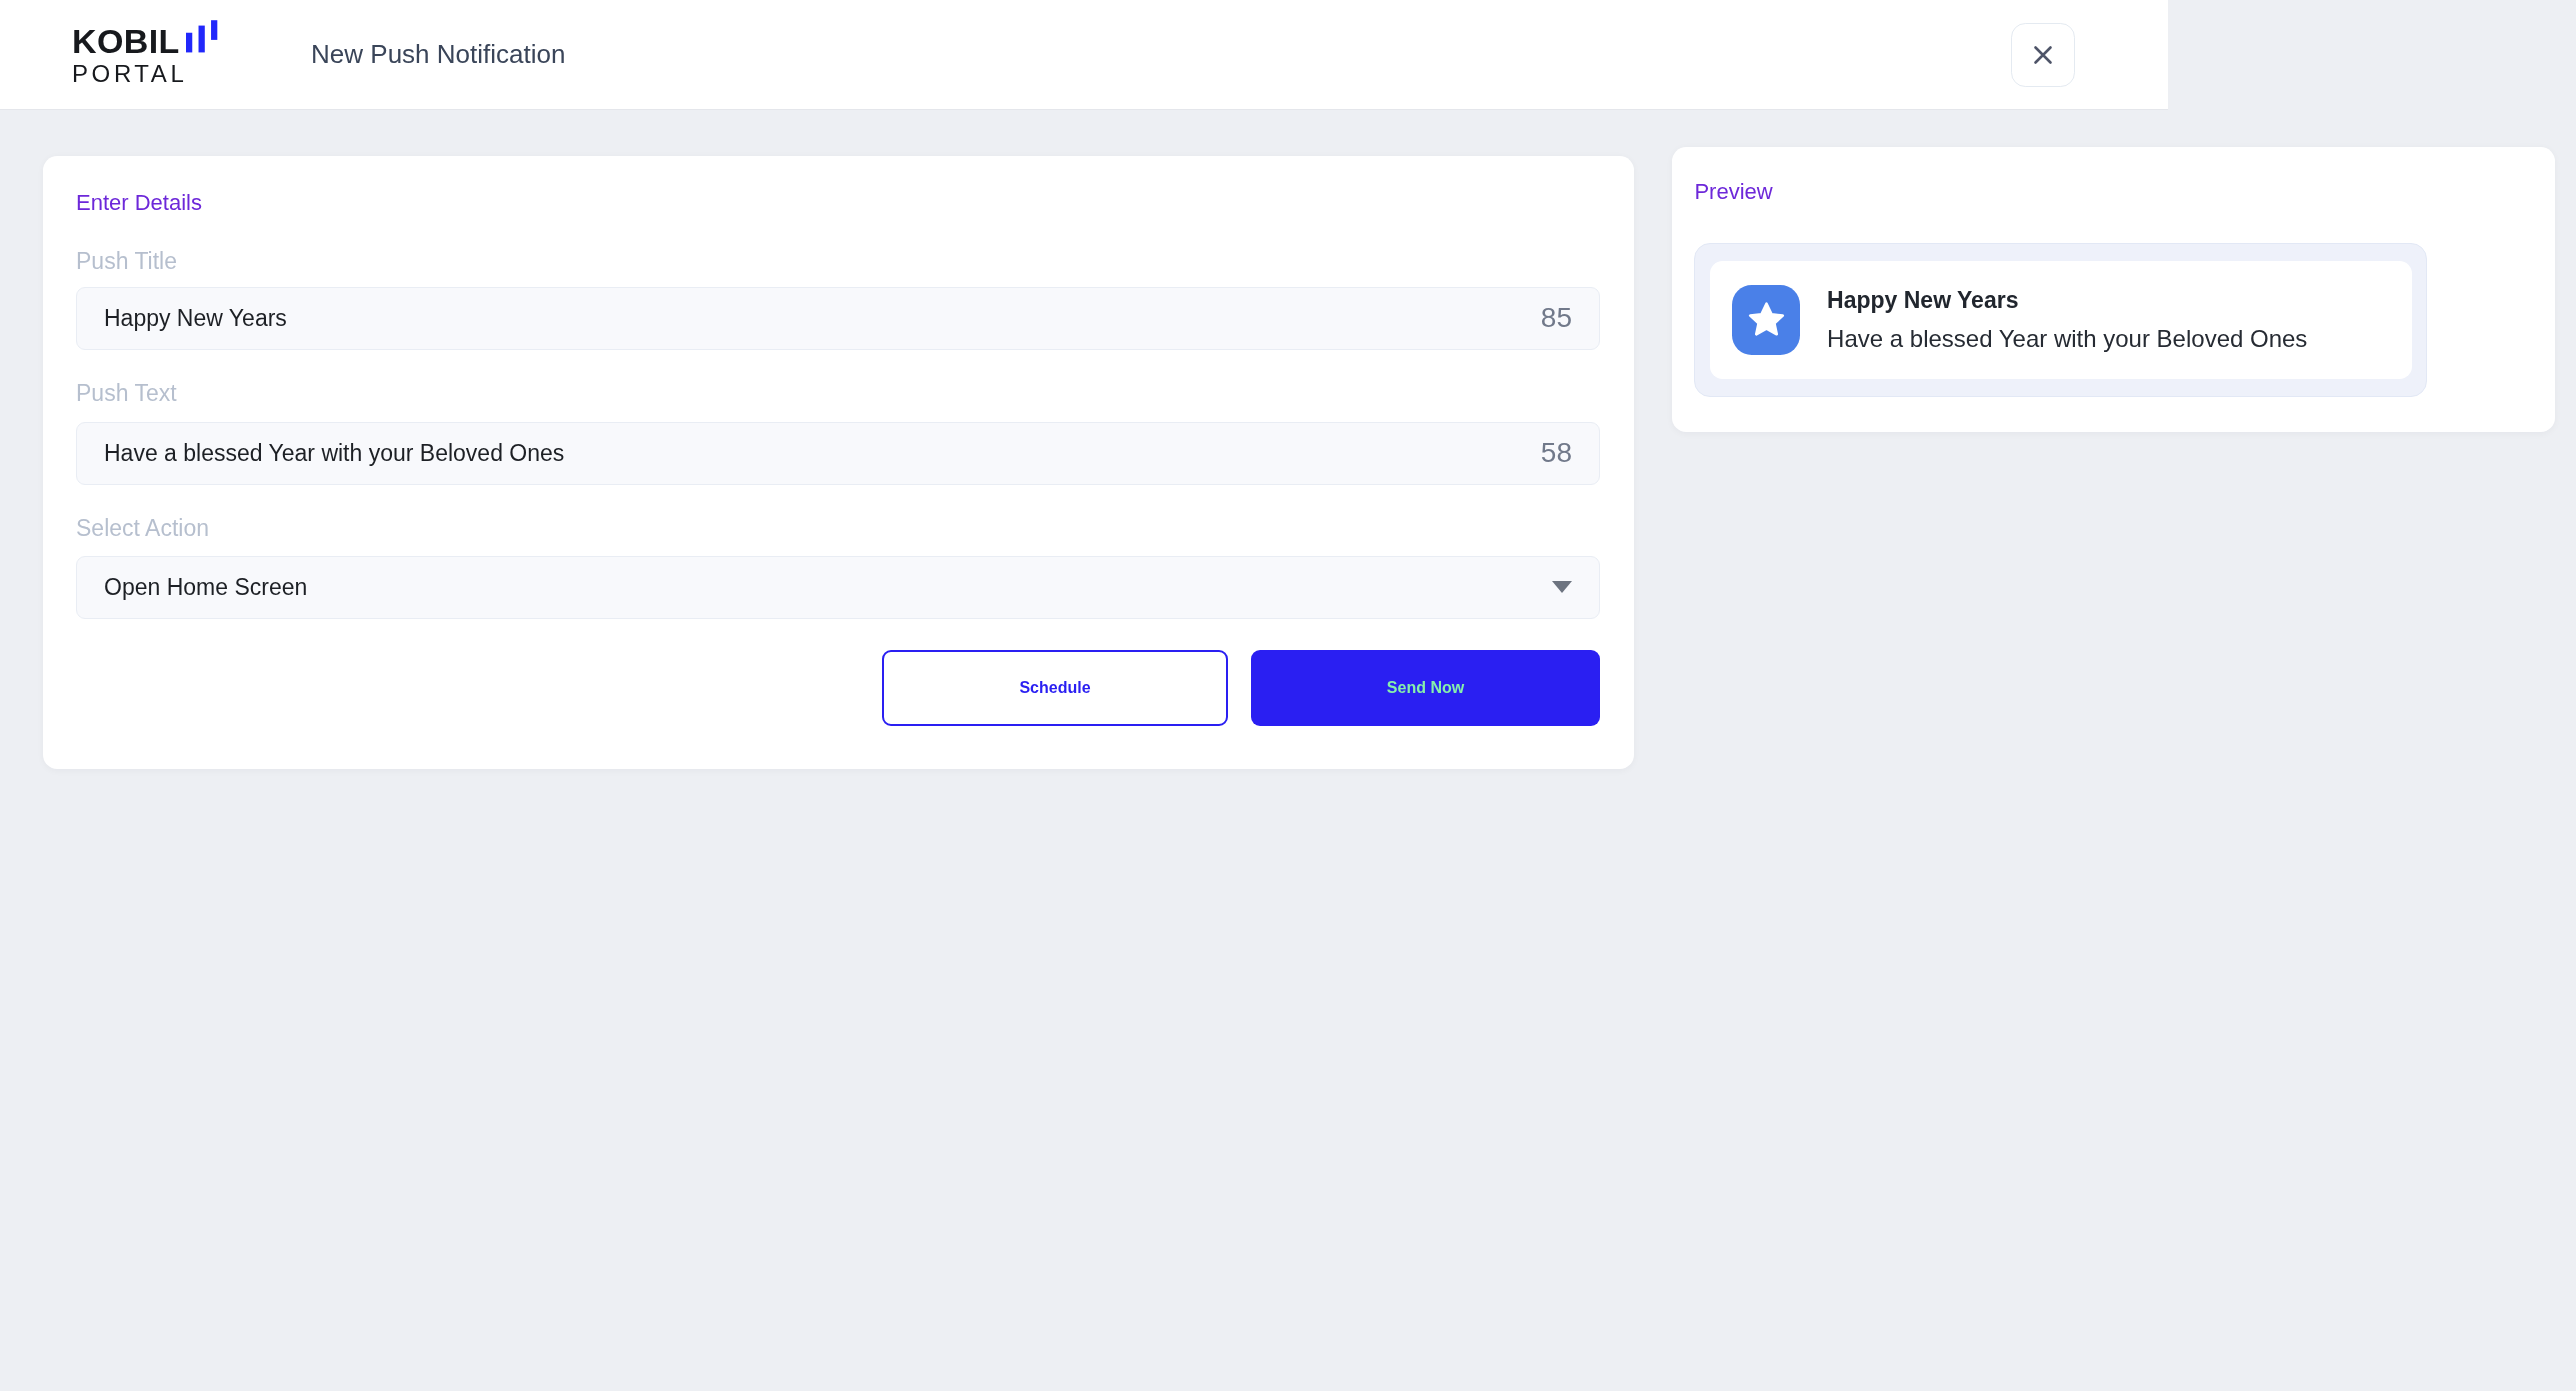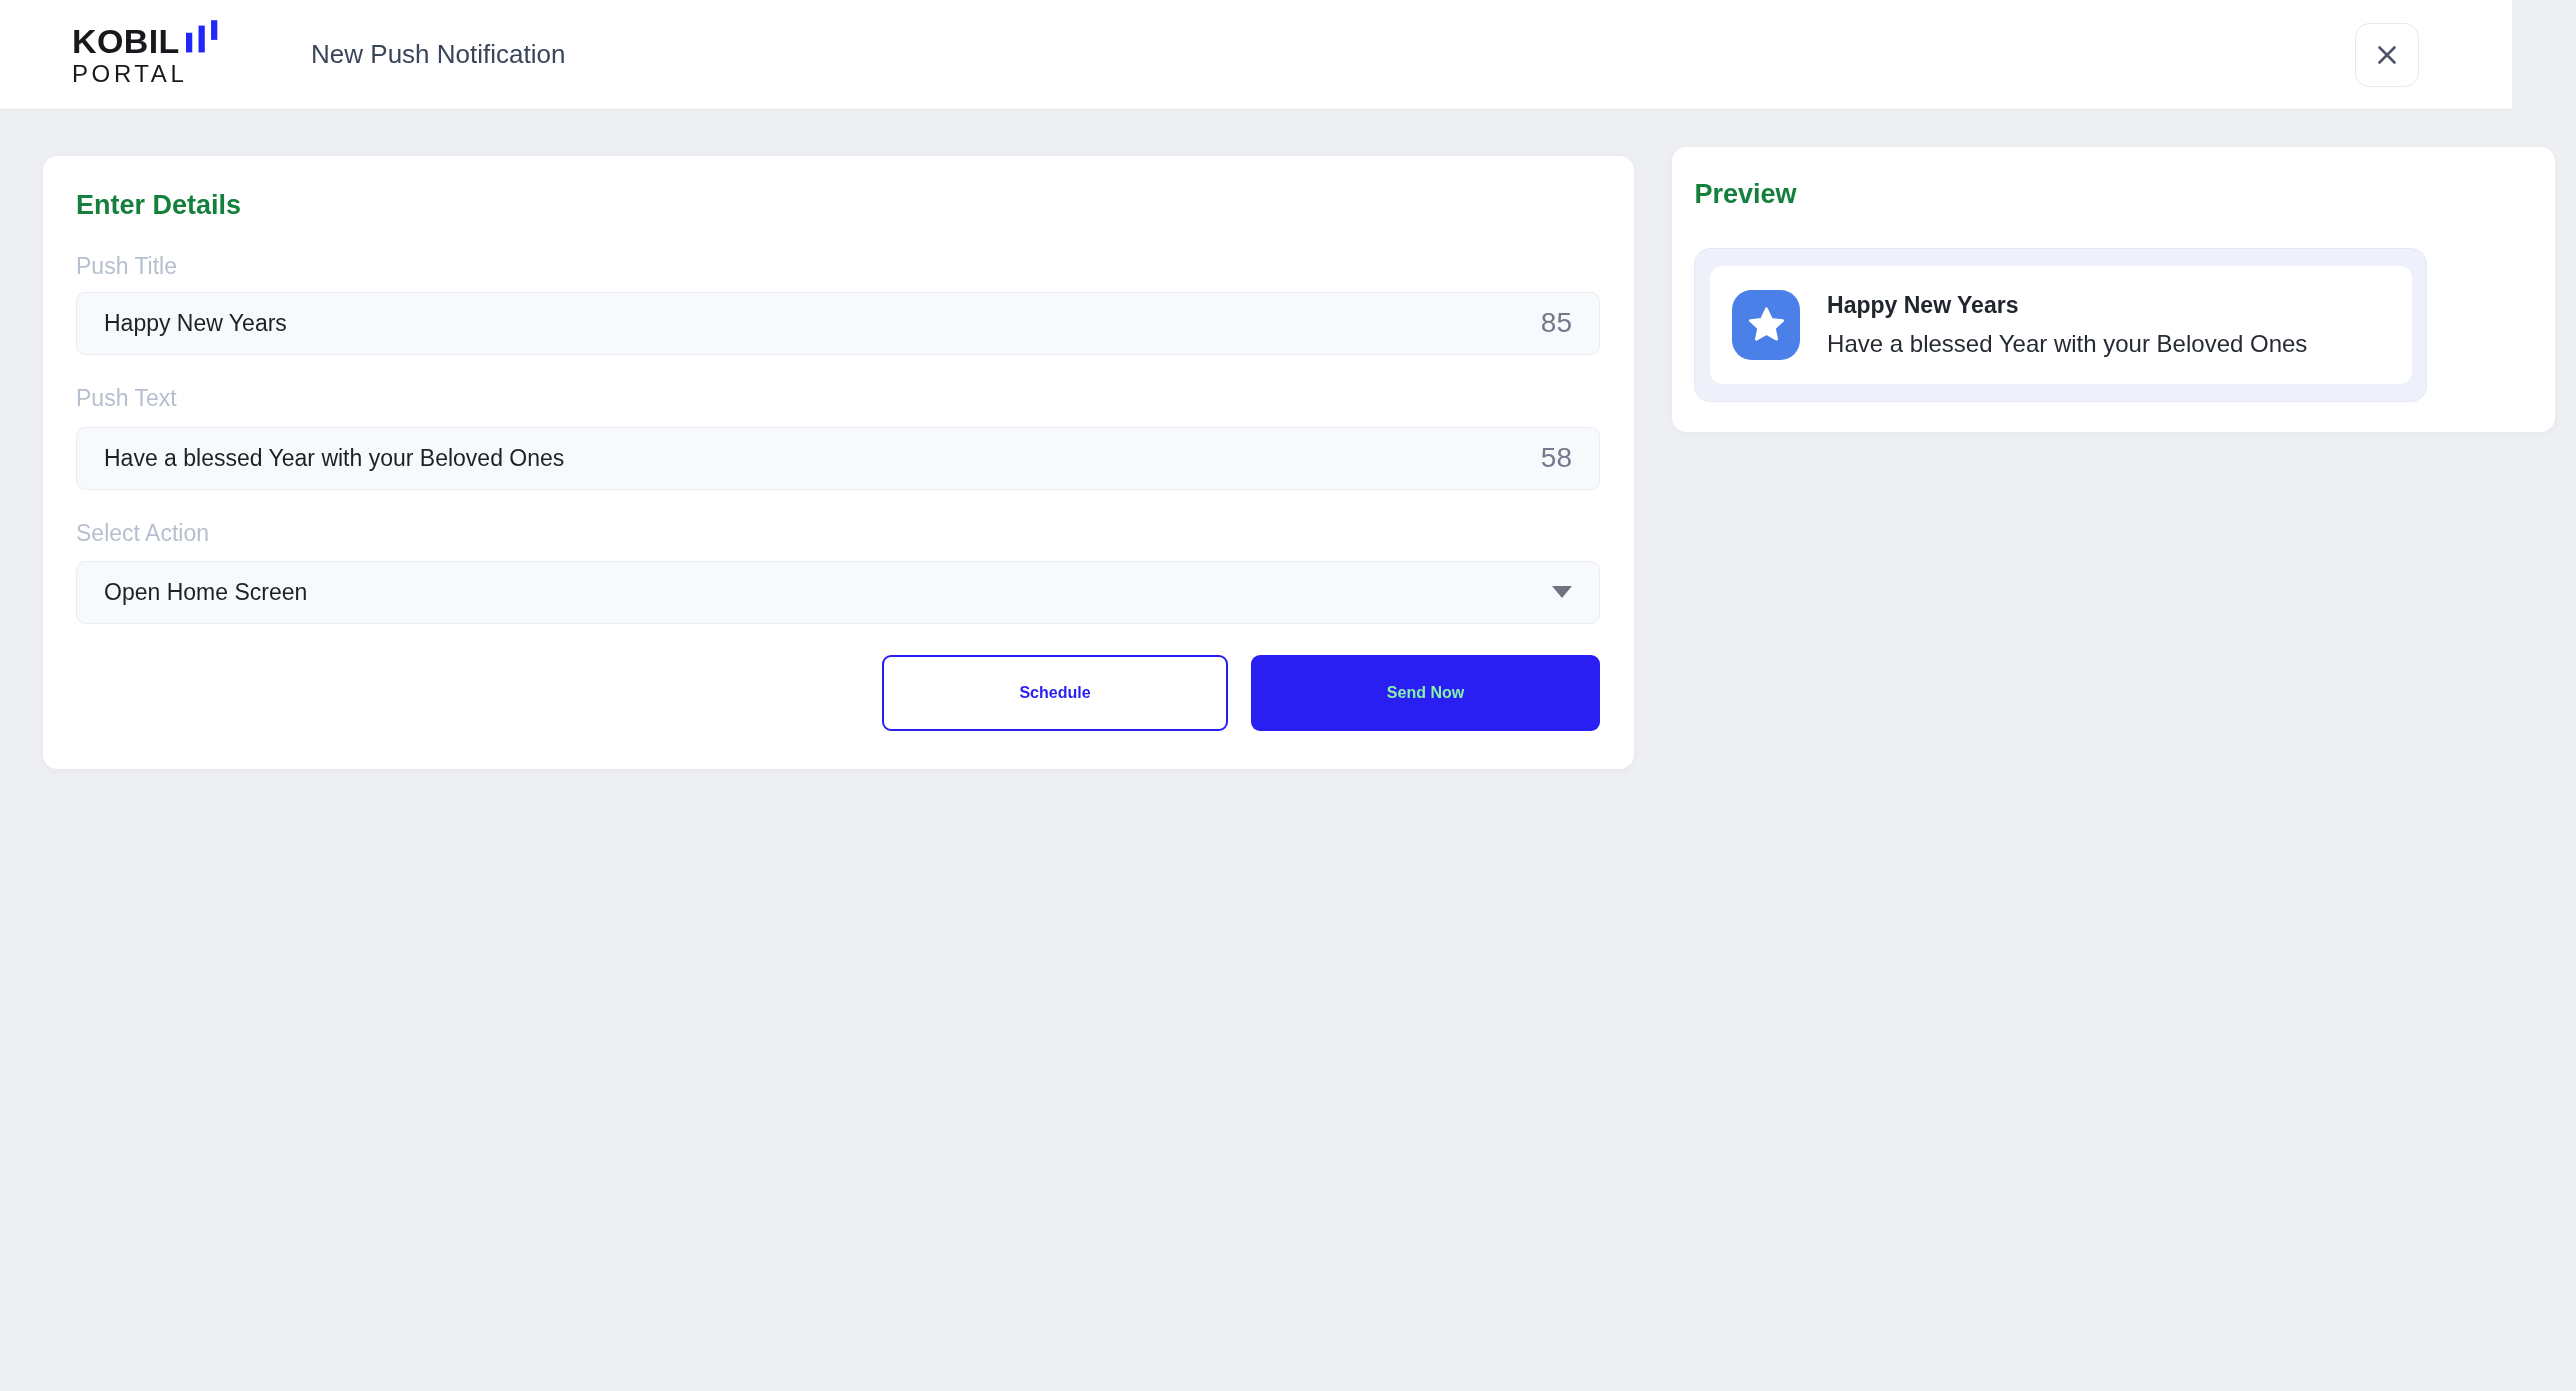--- a/index.html
+++ b/index.html
@@ -7,21 +7,21 @@
   body {
     position: relative;
     background: #edeff3;
     font-family: "Liberation Sans", sans-serif;
     color: #1d2025;
     overflow: hidden;
   }
 
   
   .topbar {
-    position: absolute; left: 0; top: 0; width: 2512px; height: 109px;
+    position: absolute; left: 0; top: 0; width: 2168px; height: 109px;
     background: #ffffff;
     display: flex; align-items: center;
     padding: 0 93px 0 72px;
     box-shadow: 0 0.9px 0 rgba(16,24,40,0.04);
   }
   .logo { display: flex; flex-direction: column; line-height: 1; }
   .logo-row { display: flex; align-items: flex-start; }
   .logo-brand {
     font-size: 34px; font-weight: 700; letter-spacing: 0.4px; color: #17191d;
   }
@@ -45,21 +45,21 @@
 
   
   .card {
     position: absolute; background: #ffffff; border-radius: 14.3px;
     box-shadow: 0 1.8px 7.2px rgba(16,24,40,0.04);
   }
   .card-form { left: 43px; top: 156px; width: 1591px; height: 613px; padding: 0 34px 0 33px; }
   .card-preview { left: 1672px; top: 147px; width: 883px; height: 285px; padding: 0 27px 0 22.4px; }
 
   .section-heading {
-    font-size: 27px; font-weight: 700; color: #15803d;
+    font-size: 22px; font-weight: 400; color: #6d28d9;
   }
   .card-form .section-heading { padding-top: 34px; }
   .card-preview .section-heading { padding-top: 32px; }
 
   
   .field-label {
     font-size: 23px; color: #b6bfce; line-height: 27px;
   }
   .lbl-1 { margin-top: 32px; }
   .lbl-2 { margin-top: 30px; }

